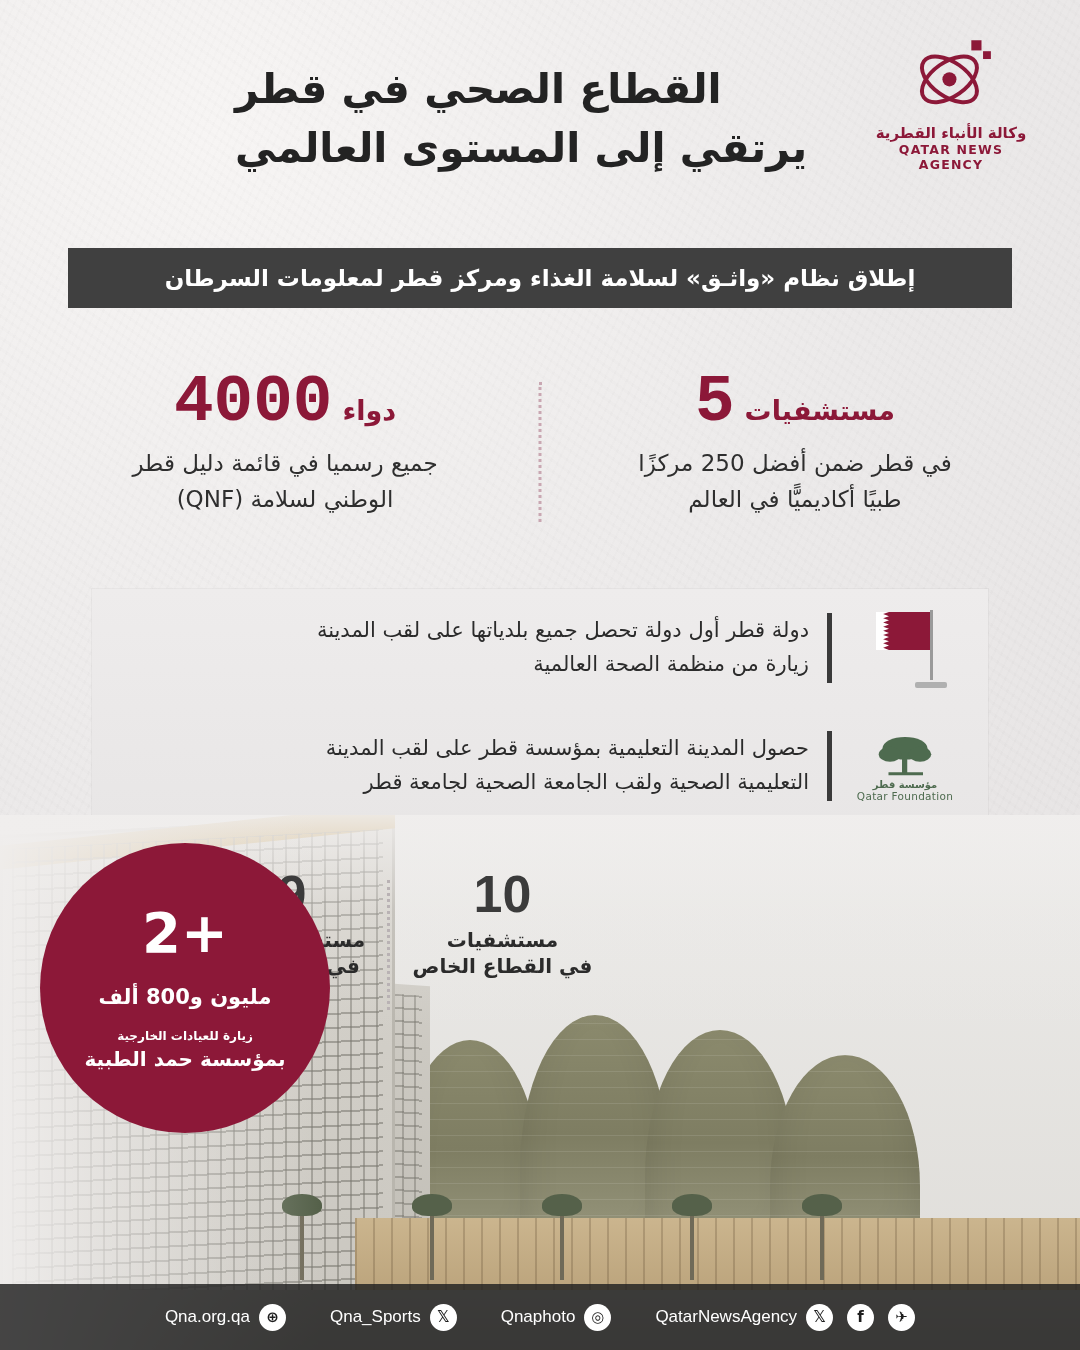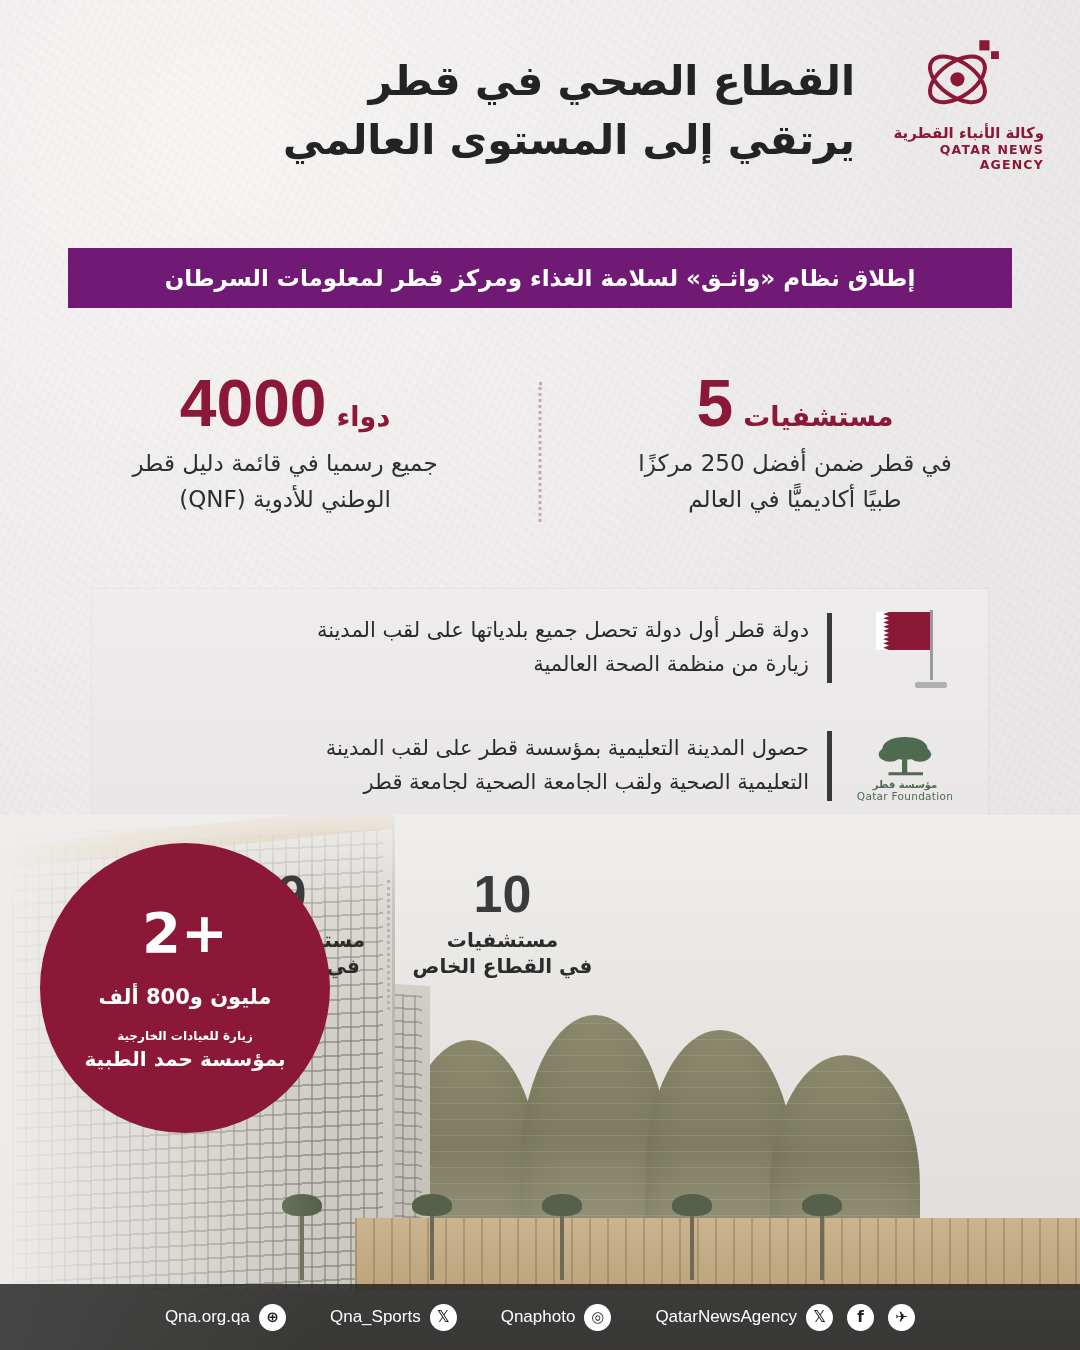--- a/index.html
+++ b/index.html
@@ -26,62 +26,62 @@
     background-image:
       repeating-linear-gradient(115deg, rgba(0,0,0,.012) 0 2px, transparent 2px 7px),
       repeating-linear-gradient(35deg, rgba(0,0,0,.01) 0 3px, transparent 3px 9px);
     opacity:.9;
   }
 
   .page { position: relative; z-index: 2; width:1080px; height:1350px; }
 
   
   .logo {
-    position:absolute; top:34px; right:36px; width:170px; 
+    position:absolute; top:34px; right:44px; width:170px; text-align:center;
   }
   .logo-mark { width: 96px; height: 86px; margin: 0 auto; position: relative; }
   .logo-ar {
     font-size: 15px; color:#8c1838; font-weight:bold; letter-spacing:.5px;
     margin-top: 4px;
   }
   .logo-en {
     font-size: 12.5px; color:#8c1838; font-weight:bold; letter-spacing:1.2px;
   }
 
   
   .title {
-    position:absolute; top:52px; right:225px; width:620px;
-    text-align:right;
+    position:absolute; top:60px; right:225px; width:620px;
+    text-align:left;
     font-size: 41px; line-height: 1.45; font-weight: bold;
     color: #232323;
     letter-spacing: 0px;
   }
 
   
   .banner {
     position:absolute; top:248px; right:68px; left:68px;
-    background:#701a75; color:#fff;
+    background:#404040; color:#fff;
     padding: 17px 26px;
     font-size: 23px; font-weight: bold; text-align:center;
     letter-spacing:.2px;
   }
 
   
   .stats-row {
     position:absolute; top:370px; right:70px; left:70px;
     display:flex; flex-direction:row; justify-content:space-between;
   }
   .stat { width: 430px; text-align:center; }
   .stat .big-line {
     display:flex; align-items:baseline; justify-content:center; gap:10px;
     direction: rtl;
   }
   .stat .num {
     font-size: 66px; font-weight: bold; color:#8c1838; line-height:1;
-    font-family:Liberation Sans, sans-serif;
+    font-family:Liberation Mono, monospace;
   }
   .stat .unit { font-size: 27px; font-weight:bold; color:#8c1838; }
   .stat .desc {
     margin-top: 10px; font-size: 23px; line-height: 1.55; color:#2e2e2e;
   }
   .dotted-sep {
     position:absolute; top:382px; left:50%; transform:translateX(-50%);
     width:0; height:140px;
     border-right: 3px dotted #c9a7b2;
   }
@@ -283,21 +283,21 @@
       </div>
     </div>
 
     <div class="stat">
       <div class="big-line">
         <span class="unit">دواء</span>
         <span class="num">4000</span>
       </div>
       <div class="desc">
         <div>جميع رسميا في قائمة دليل قطر</div>
-        <div>الوطني للأدوية (QNF)</div>
+        <div>الوطني لسلامة (QNF)</div>
       </div>
     </div>
   </div>
   <div class="dotted-sep"></div>
 
   <div class="mid-panel">
 
     <div class="mid-row">
       <div class="emblem">
         <div class="flag-wrap">

